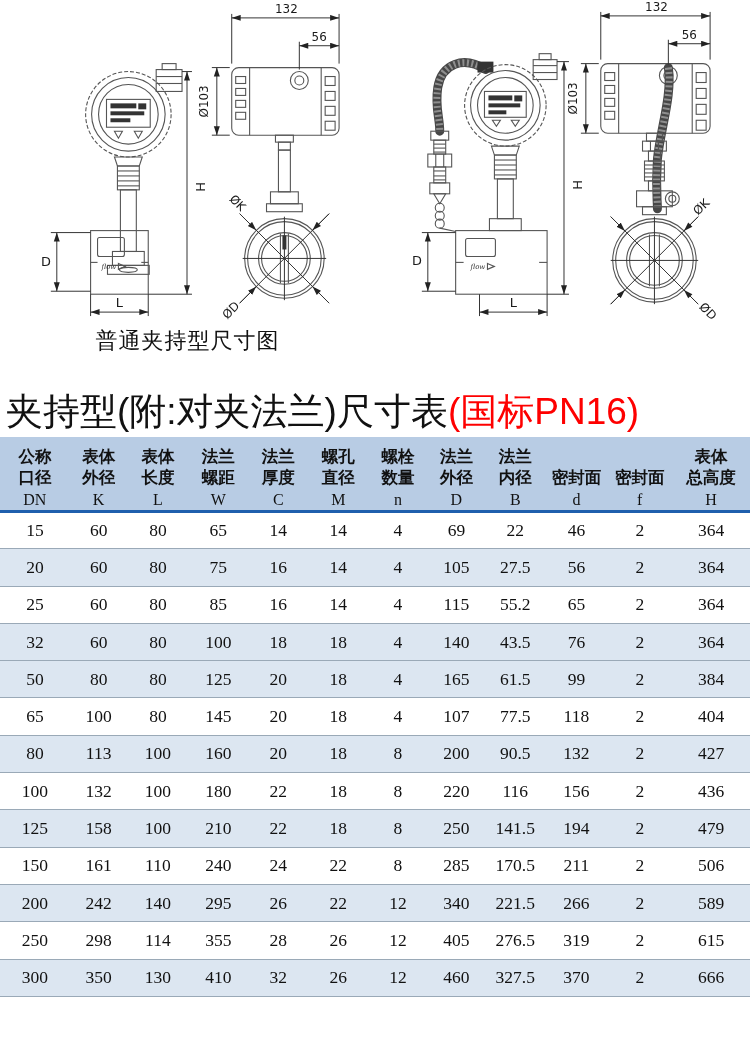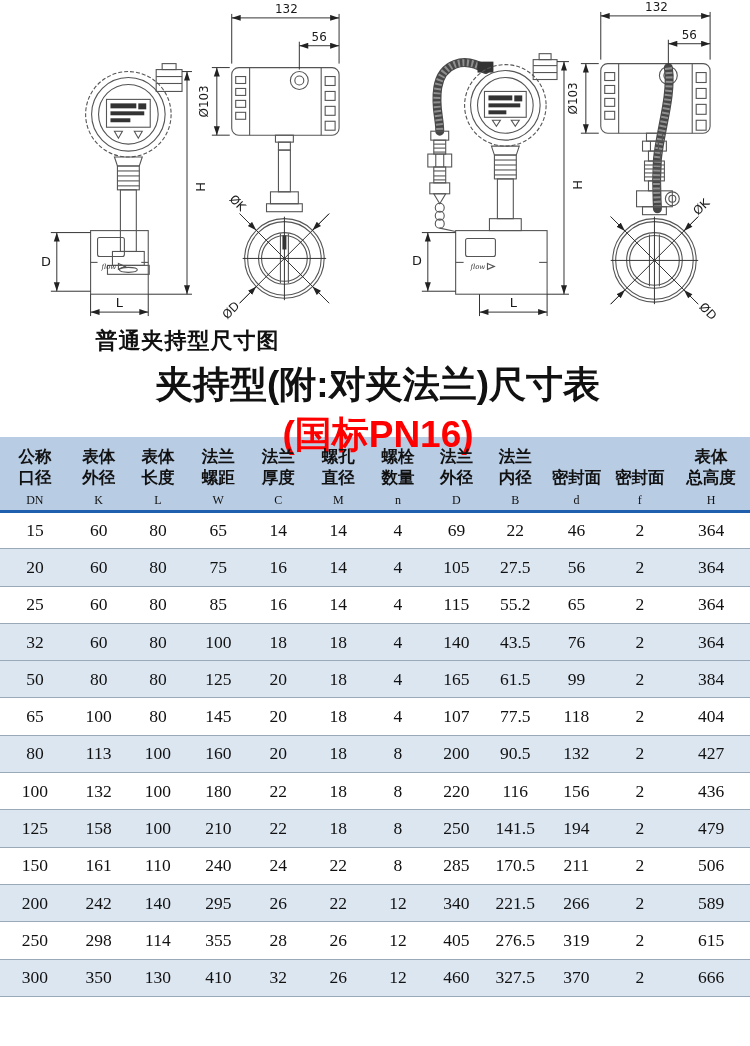--- a/index.html
+++ b/index.html
@@ -12,36 +12,36 @@
   *{margin:0;padding:0;box-sizing:border-box;}
   body{
     width:750px;height:1046px;background:#fff;
     font-family:"Liberation Sans","DejaVu Sans",sans-serif;
     overflow:hidden;
   }
   .drawings{display:flex;width:750px;height:360px;}
   .fig{width:375px;display:flex;flex-direction:column;align-items:center;}
   .fig svg{width:375px;height:328px;display:block;}
   .fig-caption{
-    height:30px;line-height:26px;font-size:22px;font-weight:bold;color:#111;
+    height:30px;line-height:26px;font-size:22px;font-weight:normal;color:#111;
     letter-spacing:1px;text-align:center;
   }
   
   .part{stroke:#555;fill:none;stroke-width:1.1;}
   .part .fillc{fill:#333;stroke:none;}
   .dim{stroke:#333;fill:none;stroke-width:1;}
   .dimtxt{font:12px "DejaVu Sans",sans-serif;fill:#1a1a1a;stroke:none;}
   .dimtxt-lg{font:13px "DejaVu Sans",sans-serif;fill:#1a1a1a;stroke:none;}
   .tinytxt{font:italic 7px "DejaVu Serif",serif;fill:#333;stroke:none;}
   .tube{stroke:#474747;fill:none;stroke-width:9;stroke-linecap:round;}
   .tube2{stroke:#8f8f8f;fill:none;stroke-width:7;stroke-linecap:butt;stroke-dasharray:2 2.5;}
 
   .title-bar{
-    height:77px;display:flex;align-items:center;padding-left:6px;
-    font-size:37px;font-weight:bold;letter-spacing:0;white-space:nowrap;flex-direction:column;
+    height:77px;display:flex;align-items:flex-end;padding-left:6px;
+    font-size:37px;font-weight:normal;letter-spacing:0;white-space:nowrap;
   }
   .title-black{color:#111;}
   .title-red{color:var(--accent-red);}
 
   table.dims{
     width:750px;border-collapse:collapse;table-layout:fixed;
     font-family:"Liberation Serif","DejaVu Serif",serif;
   }
   table.dims thead th{
     background:var(--header-bg);
@@ -50,21 +50,21 @@
     font-weight:bold;
     text-align:center;
   }
   .h-cn{
     min-height:44px;display:flex;flex-direction:column;justify-content:flex-end;
     align-items:center;font-size:16.5px;line-height:21px;color:#111;
     font-family:"Liberation Sans","DejaVu Sans",sans-serif;
   }
   .h-sym{
     font-family:"Liberation Serif","DejaVu Serif",serif;
-    font-weight:normal;font-size:12px;color:#111;margin-top:3px;line-height:18px;
+    font-weight:normal;font-size:16px;color:#111;margin-top:3px;line-height:18px;
   }
   table.dims tbody td{
     height:37.3px;text-align:center;font-size:17.5px;color:#111;
     border-bottom:1px solid var(--row-rule);
   }
   table.dims tbody tr.alt td{background:var(--alt-row-bg);}
 </style>
 </head>
 <body>
 

